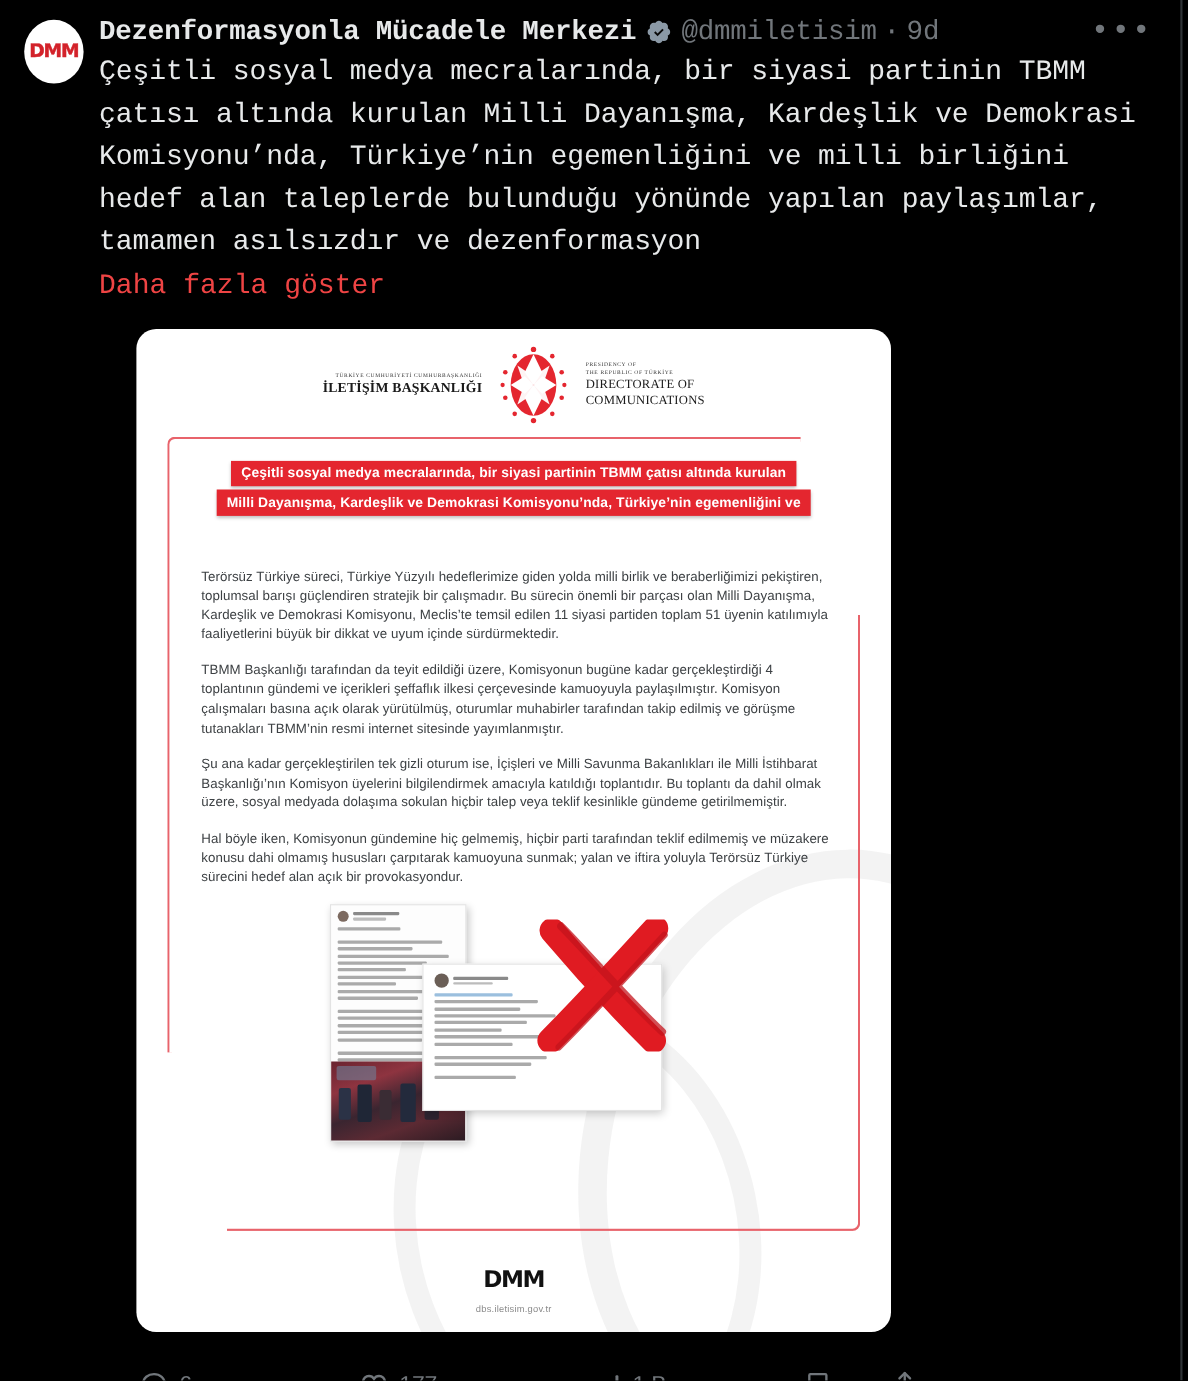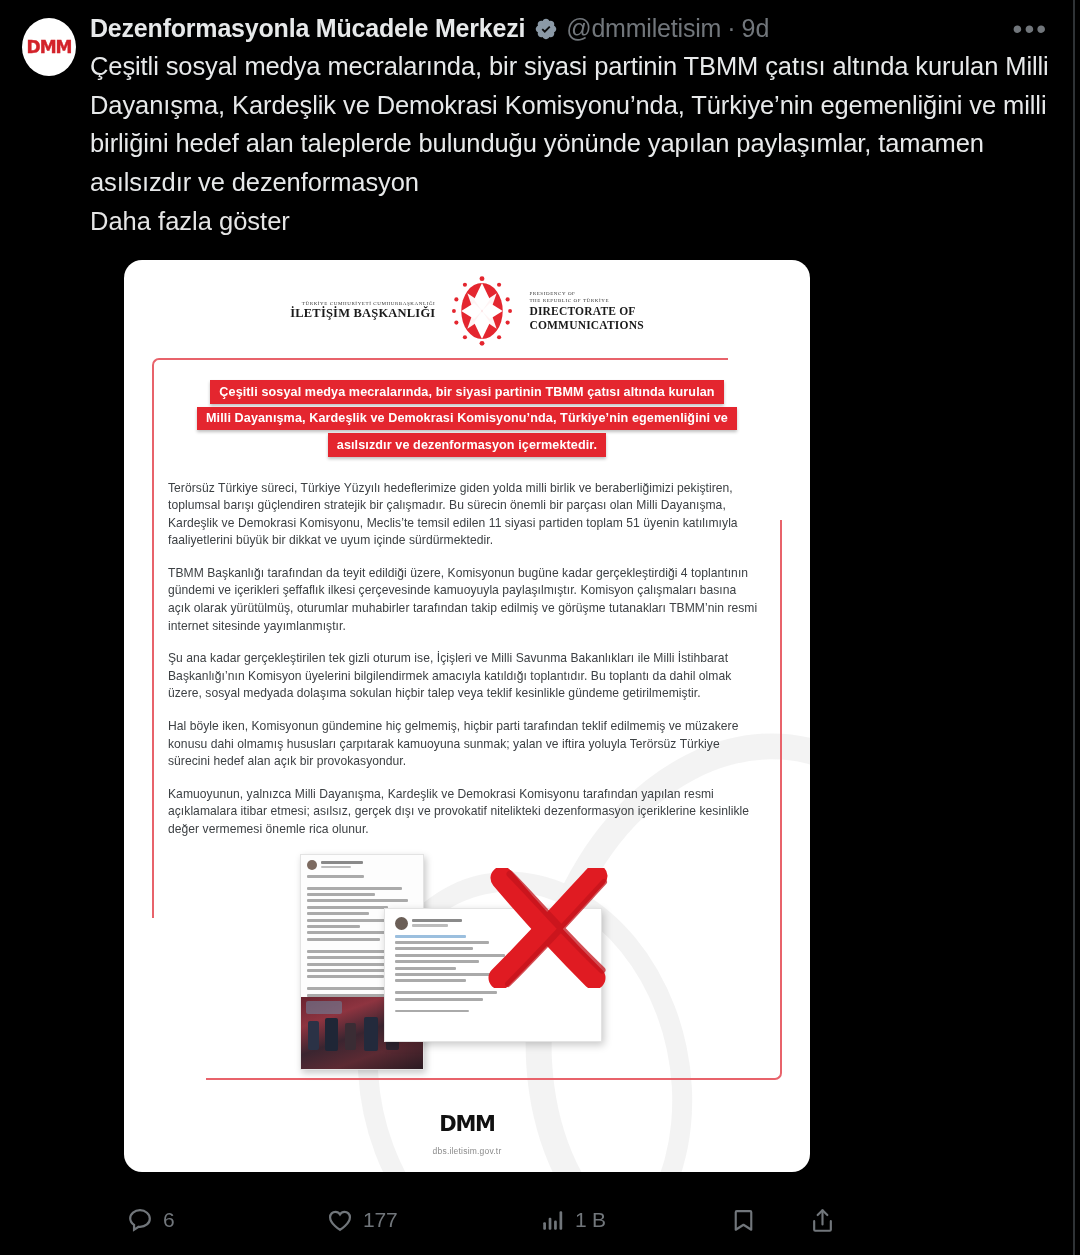--- a/index.html
+++ b/index.html
@@ -31,21 +31,21 @@
     margin-right: 14px; margin-top: 4px;
     display: flex; align-items: center; justify-content: center;
     overflow: hidden;
   }
   .avatar-text {
     font-size: 17px; font-weight: bold; letter-spacing: -1px;
     color: #d3222a;
     font-family: "DejaVu Sans", sans-serif;
     -webkit-text-stroke: 0.4px #d3222a;
   }
-  .head-main { flex: 1 1 auto; min-width: 0; padding-right: 10px; }
+  .head-main { flex: 1 1 auto; min-width: 0; padding-right: 10px; font-family: Liberation Mono, monospace; }
 
   .namerow { display: flex; align-items: center; white-space: nowrap; }
   .dispname {
     color: #e7e9ea; font-size: 25px; font-weight: bold;
     letter-spacing: -0.2px;
   }
   .verified { margin: 0 8px 0 9px; display: inline-flex; }
   .handle { color: #71767b; font-size: 25px; letter-spacing: -0.2px; }
   .dot { color: #71767b; font-size: 25px; padding: 0 6px; }
   .age { color: #71767b; font-size: 25px; }
@@ -55,21 +55,21 @@
     padding-left: 18px; padding-right: 14px;
   }
 
   
   .body-text {
     color: #e7e9ea; font-size: 25.5px; line-height: 38.5px;
     margin-top: 4px; letter-spacing: -0.1px;
     white-space: pre-wrap;
   }
   .showmore {
-    color: #e5e5e5; font-size: 25.5px; line-height: 38px;
+    color: #ef4444; font-size: 25.5px; line-height: 38px;
     margin-top: 1px;
   }
 
   
   .media-wrap { margin-top: 20px; padding-left: 102px; }
   .card {
     position: relative;
     width: 686px; height: 912px;
     background: #ffffff;
     border-radius: 18px;
@@ -97,21 +97,21 @@
   .logo-left .big {
     font-size: 12.5px; color: #1a1a1a; letter-spacing: .2px; font-weight: bold;
     font-family: "Liberation Serif", serif; white-space: nowrap;
   }
   .logo-right { text-align: left; padding-left: 16px; }
   .logo-right .tiny {
     font-size: 5px; color: #333; letter-spacing: .6px;
     font-family: "Liberation Serif", serif; white-space: nowrap; line-height: 7px;
   }
   .logo-right .big {
-    font-size: 11.5px; color: #1a1a1a; letter-spacing: .2px; font-weight: bold;
+    font-size: 11.5px; color: #1a1a1a; letter-spacing: .2px; font-weight: normal;
     font-family: "Liberation Serif", serif; white-space: nowrap; line-height: 14px;
   }
   .emblem { width: 62px; height: 72px; }
 
   
   .doc {
     position: relative; z-index: 3;
     margin: 10px 28px 0 28px; height: 760px;
   }
   .frame-tl, .frame-br { position: absolute; }
@@ -127,21 +127,21 @@
     display: inline-block;
     background: #e4262f;
     color: #ffffff;
     font-size: 12.6px; font-weight: bold;
     padding: 4.5px 9px 5px 9px;
     margin-bottom: 3px;
     letter-spacing: .1px;
     box-shadow: 0 2px 3px rgba(0,0,0,.25);
     white-space: nowrap;
   }
-  .paras { position: relative; z-index: 4; padding: 20px 22px 0 16px; }
+  .paras { position: relative; z-index: 4; padding: 20px 22px 0 31px; margin-top: 24px; }
   .para {
     color: #3d4144; font-size: 12.1px; line-height: 17.6px;
     margin-bottom: 15px; letter-spacing: .05px;
   }
 
   
   .collage { position: relative; z-index: 5; height: 230px; margin-top: -4px; }
   .shot-a {
     position: absolute; left: 148px; top: 4px;
     width: 124px; height: 216px;
@@ -290,29 +290,27 @@
         </div>
       </div>
 
       <div class="doc">
         <div class="frame-tl"></div>
         <div class="frame-br"></div>
 
         <div class="headline">
           <div><span class="hl-line">Çeşitli sosyal medya mecralarında, bir siyasi partinin TBMM çatısı altında kurulan</span></div>
           <div><span class="hl-line">Milli Dayanışma, Kardeşlik ve Demokrasi Komisyonu’nda, Türkiye’nin egemenliğini ve</span></div>
-          <div><span class="hl-line">asılsızdır ve dezenformasyon içermektedir.</span></div>
         </div>
 
         <div class="paras">
           <p class="para">Terörsüz Türkiye süreci, Türkiye Yüzyılı hedeflerimize giden yolda milli birlik ve beraberliğimizi pekiştiren, toplumsal barışı güçlendiren stratejik bir çalışmadır. Bu sürecin önemli bir parçası olan Milli Dayanışma, Kardeşlik ve Demokrasi Komisyonu, Meclis’te temsil edilen 11 siyasi partiden toplam 51 üyenin katılımıyla faaliyetlerini büyük bir dikkat ve uyum içinde sürdürmektedir.</p>
           <p class="para">TBMM Başkanlığı tarafından da teyit edildiği üzere, Komisyonun bugüne kadar gerçekleştirdiği 4 toplantının gündemi ve içerikleri şeffaflık ilkesi çerçevesinde kamuoyuyla paylaşılmıştır. Komisyon çalışmaları basına açık olarak yürütülmüş, oturumlar muhabirler tarafından takip edilmiş ve görüşme tutanakları TBMM’nin resmi internet sitesinde yayımlanmıştır.</p>
           <p class="para">Şu ana kadar gerçekleştirilen tek gizli oturum ise, İçişleri ve Milli Savunma Bakanlıkları ile Milli İstihbarat Başkanlığı’nın Komisyon üyelerini bilgilendirmek amacıyla katıldığı toplantıdır. Bu toplantı da dahil olmak üzere, sosyal medyada dolaşıma sokulan hiçbir talep veya teklif kesinlikle gündeme getirilmemiştir.</p>
           <p class="para">Hal böyle iken, Komisyonun gündemine hiç gelmemiş, hiçbir parti tarafından teklif edilmemiş ve müzakere konusu dahi olmamış hususları çarpıtarak kamuoyuna sunmak; yalan ve iftira yoluyla Terörsüz Türkiye sürecini hedef alan açık bir provokasyondur.</p>
-          <p class="para">Kamuoyunun, yalnızca Milli Dayanışma, Kardeşlik ve Demokrasi Komisyonu tarafından yapılan resmi açıklamalara itibar etmesi; asılsız, gerçek dışı ve provokatif nitelikteki dezenformasyon içeriklerine kesinlikle değer vermemesi önemle rica olunur.</p>
         </div>
 
         <div class="collage">
 
           <div class="shot-a">
             <div class="mini-head">
               <div class="mini-av"></div>
               <div>
                   <div class="mini-name"></div>
                   <div class="mini-sub"></div>

